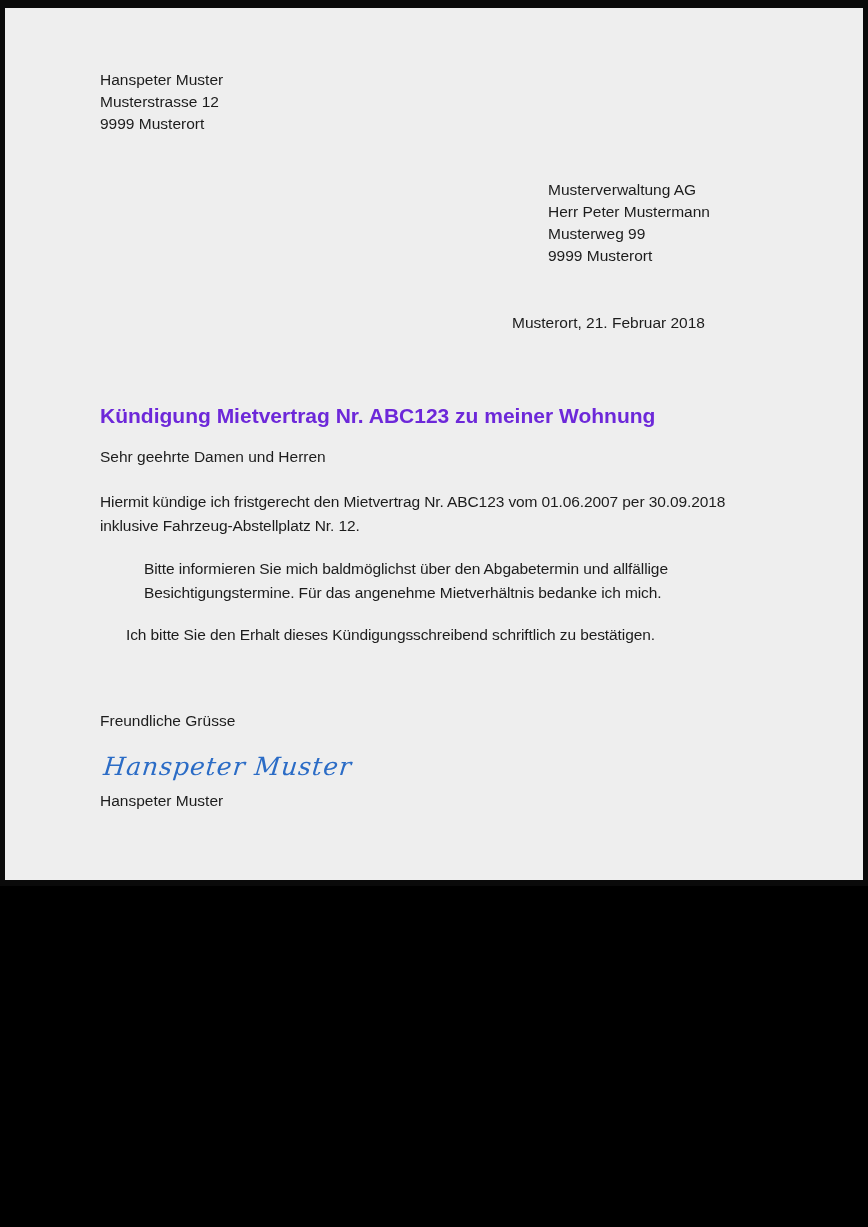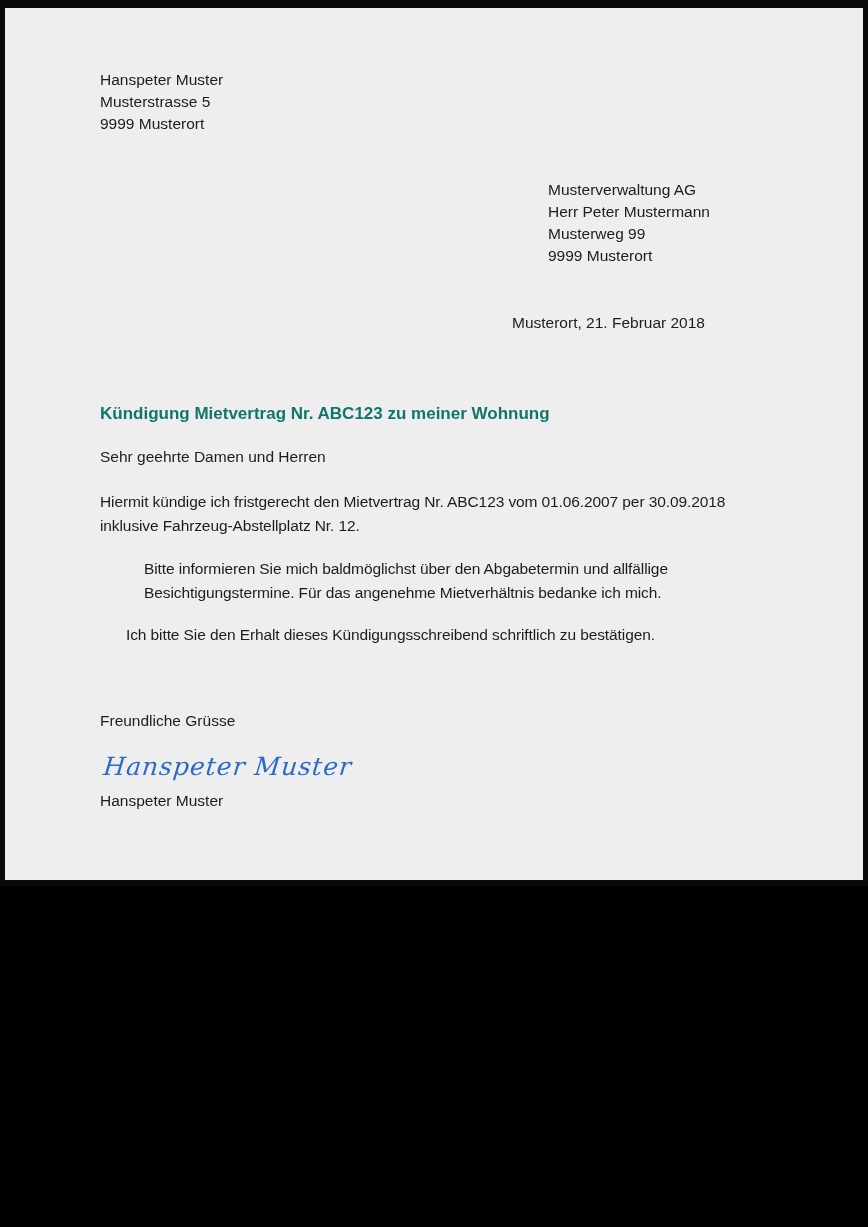--- a/index.html
+++ b/index.html
@@ -16,21 +16,21 @@
     color: #1c1c1c;
     overflow: hidden;
   }
   .abs { position: absolute; }
   .addr-line, .body-line { font-size: 15.5px; line-height: 22px; }
   .sender { left: 95px; top: 61px; }
   .recipient { left: 507px; top: 171px; margin-left: 36px; }
   .date-line { left: 507px; top: 306px; font-size: 15.5px; }
   .subject {
     left: 95px; top: 396px;
-    font-size: 17px; font-weight: bold; color: #0f766e;
+    font-size: 21px; font-weight: bold; color: #6d28d9;
   }
   .salutation { left: 95px; top: 440px; font-size: 15.5px; }
   .para { left: 95px; font-size: 15.5px; line-height: 24px; max-width: 665px; letter-spacing: -0.1px; }
   .para-1 { top: 482px; }
   .para-2 { top: 549px; margin-left: 44px; }
   .para-3 { top: 615px; margin-left: 26px; }
   .closing { left: 95px; top: 704px; font-size: 15.5px; }
   .signature-script {
     left: 97px; top: 744px;
     font-family: "DejaVu Serif", serif;
@@ -48,21 +48,21 @@
     letter-spacing: 0.5px;
   }
 </style>
 </head>
 <body>
 
 <div class="page">
 
   <div class="abs sender">
     <div class="addr-line">Hanspeter Muster</div>
-    <div class="addr-line">Musterstrasse 5</div>
+    <div class="addr-line">Musterstrasse 12</div>
     <div class="addr-line">9999 Musterort</div>
   </div>
 
   <div class="abs recipient">
     <div class="addr-line">Musterverwaltung AG</div>
     <div class="addr-line">Herr Peter Mustermann</div>
     <div class="addr-line">Musterweg 99</div>
     <div class="addr-line">9999 Musterort</div>
   </div>
 

